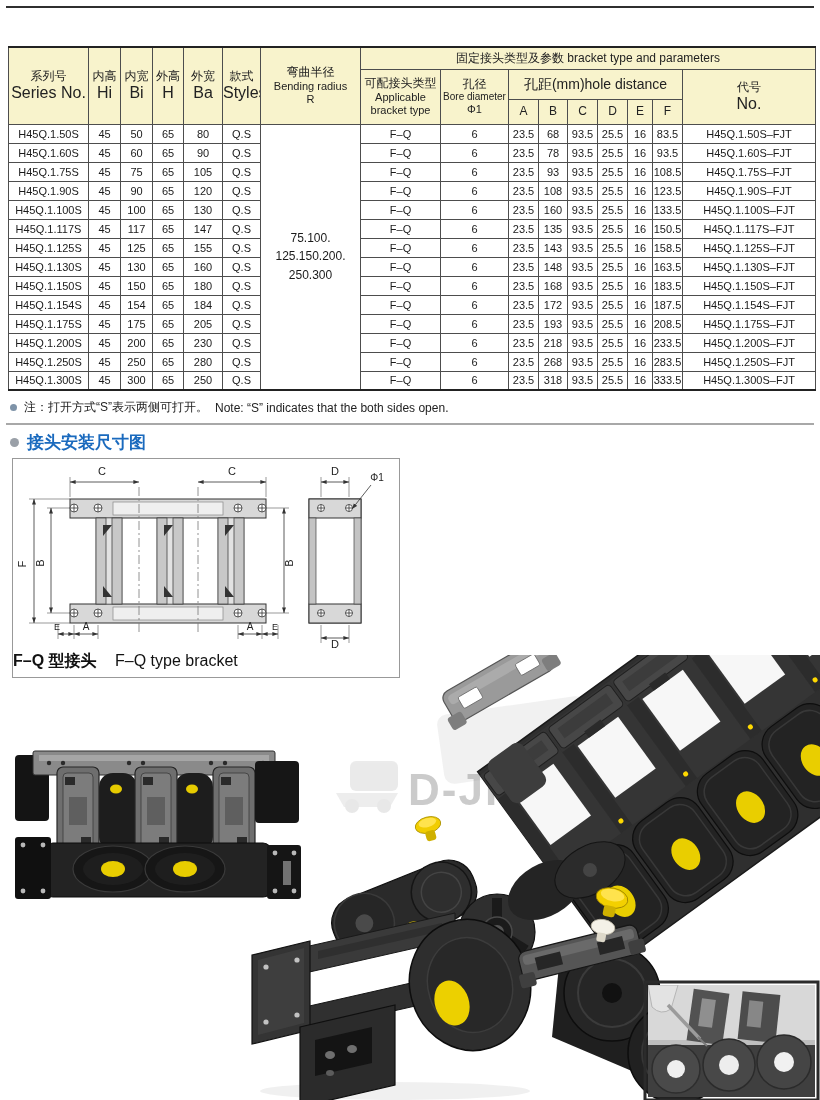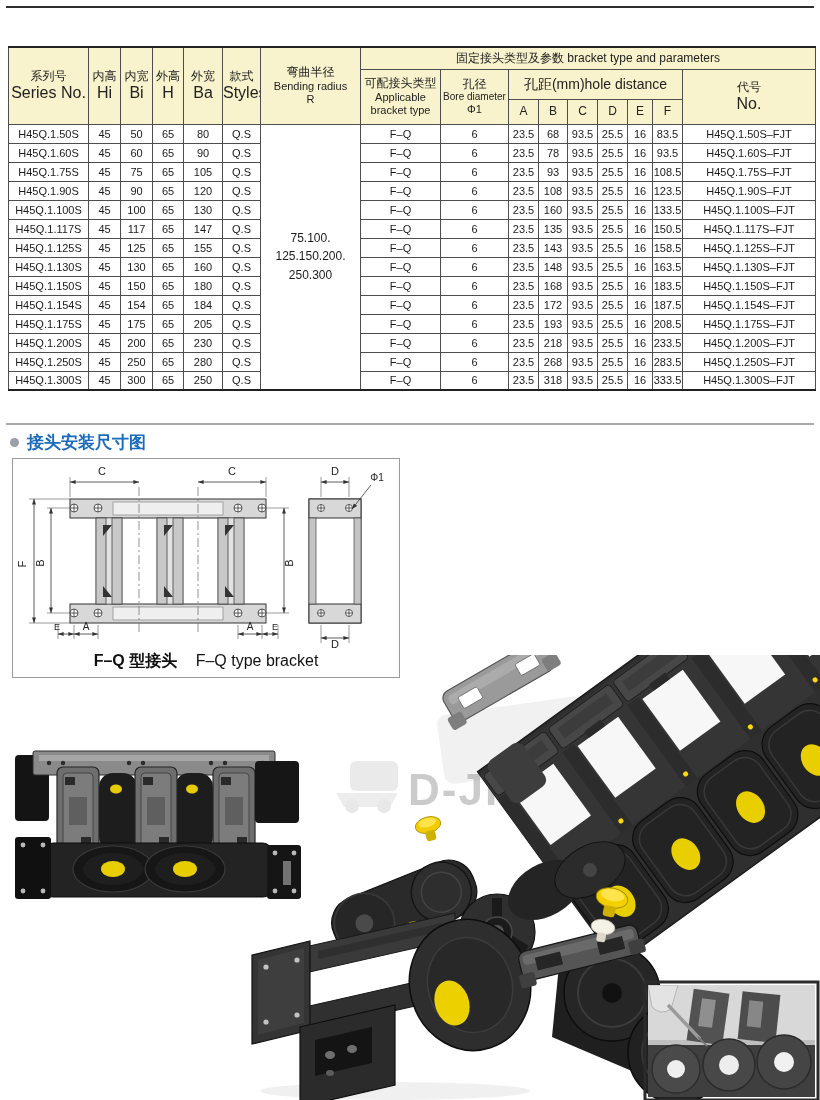--- a/index.html
+++ b/index.html
@@ -25,21 +25,21 @@
   .hr3 th{font-size:12px;}
   tbody tr{height:19px;}
   tbody td{font-size:11px;background:#fff;color:#1a1a1a;}
   td.c-bend{font-size:12px;line-height:1.55;}
   
   #note{position:absolute;left:10px;top:399px;display:flex;align-items:center;gap:7px;font-size:12px;color:#222;white-space:nowrap;}
   #note .bullet{width:7px;height:7px;background:#7e93a8;}
   .divider{position:absolute;left:6px;top:423px;width:808px;height:2px;background:#a8a8a8;}
   
   #drawbox{position:absolute;left:12px;top:458px;width:386px;height:218px;border:1px solid #999;background:#fff;}
-  #drawcap{position:absolute;left:0;bottom:5px;width:100%;text-align:center;color:#111;}
+  #drawcap{position:absolute;left:0;bottom:5px;width:100%;text-align:left;color:#111;}
   #drawcap .czh{font-size:16px;font-weight:bold;margin-right:14px;}
   #drawcap .cen{font-size:16px;}
   .dlab{font-size:11px;fill:#222;font-family:"Liberation Sans",sans-serif;}
   .dim{stroke:#333;stroke-width:0.8;}
   .ext{stroke:#555;stroke-width:0.6;}
   .cl{stroke:#777;stroke-width:0.8;stroke-dasharray:9 3 2 3;}
   
   #photos{position:absolute;left:0;top:655px;width:820px;height:445px;}
   .wmtext{font-family:"Liberation Sans",sans-serif;font-weight:bold;font-size:44px;fill:#c6c6c6;letter-spacing:2px;}
 </style>
@@ -371,20 +371,25 @@
             <td>93.5</td>
             <td>25.5</td>
             <td>16</td>
             <td>333.5</td>
             <td>H45Q.1.300S–FJT</td>
           </tr>
         </tbody>
     </table>
   </div>
 
+  <div id="note">
+    <span class="bullet"></span>
+    <span>注：打开方式“S”表示两侧可打开。</span>
+    <span>Note: “S” indicates that the both sides open.</span>
+  </div>
 
   <div class="divider"></div>
 
   <div class="titlerow" id="title2">
     <span class="bullet"></span>
     <span class="t-zh">接头安装尺寸图</span>
   </div>
 
   <div id="drawbox">
     <svg width="386" height="190" viewBox="0 0 386 190">

